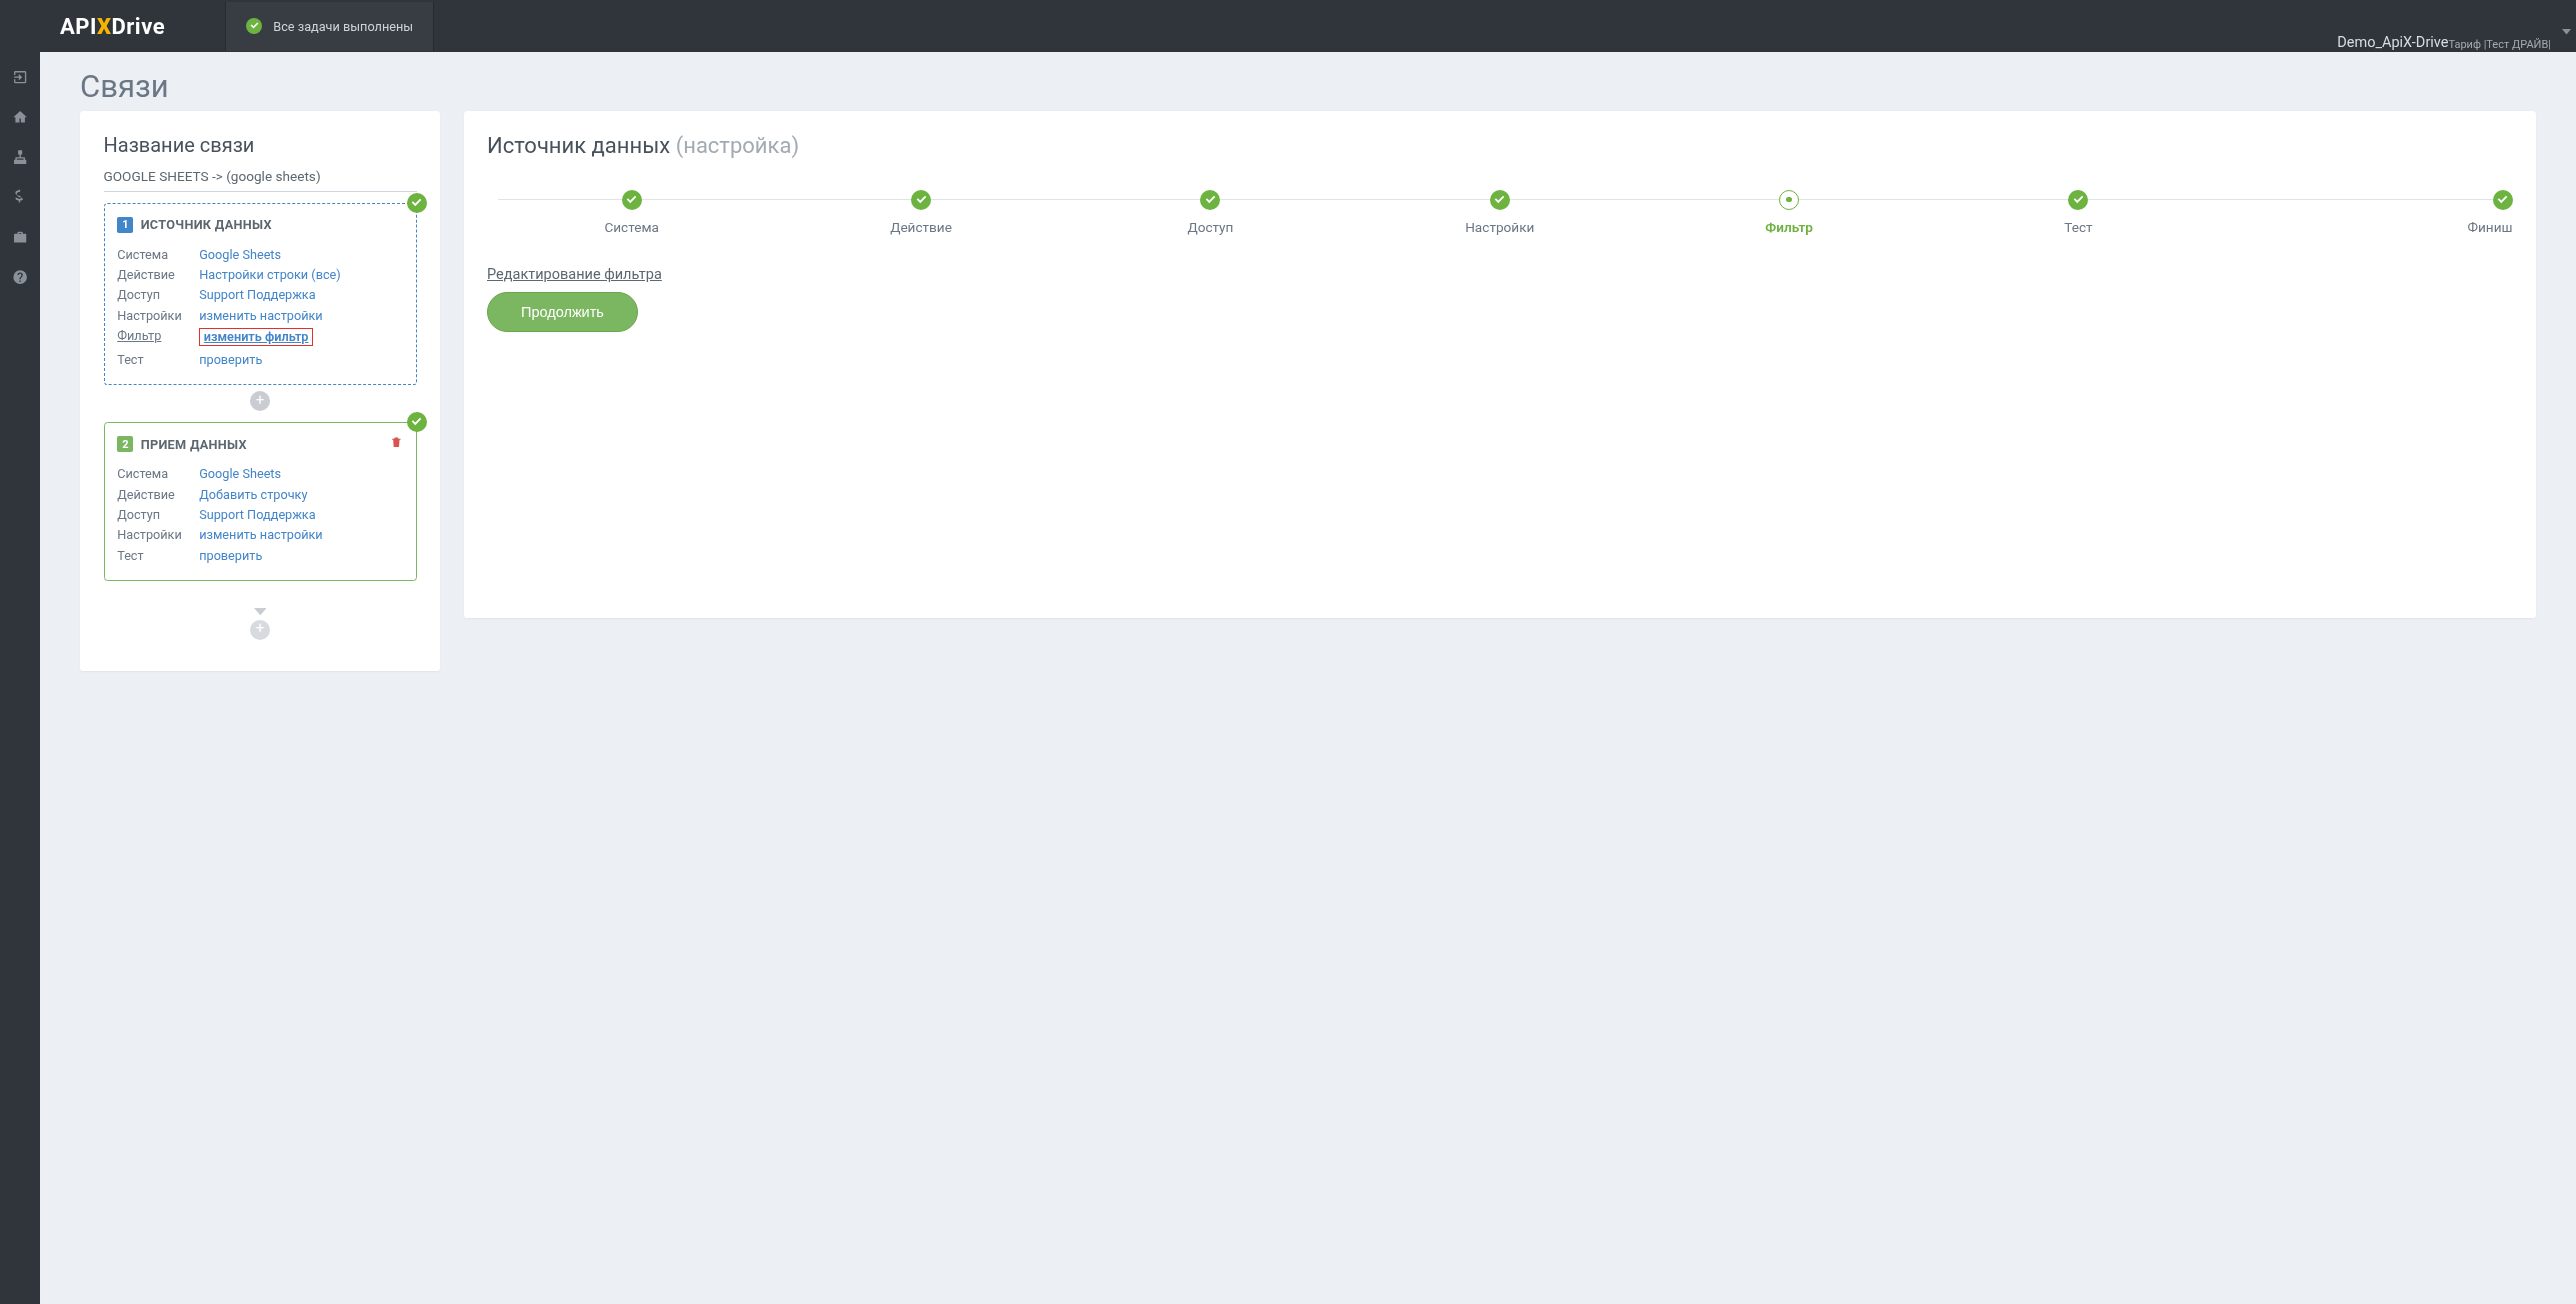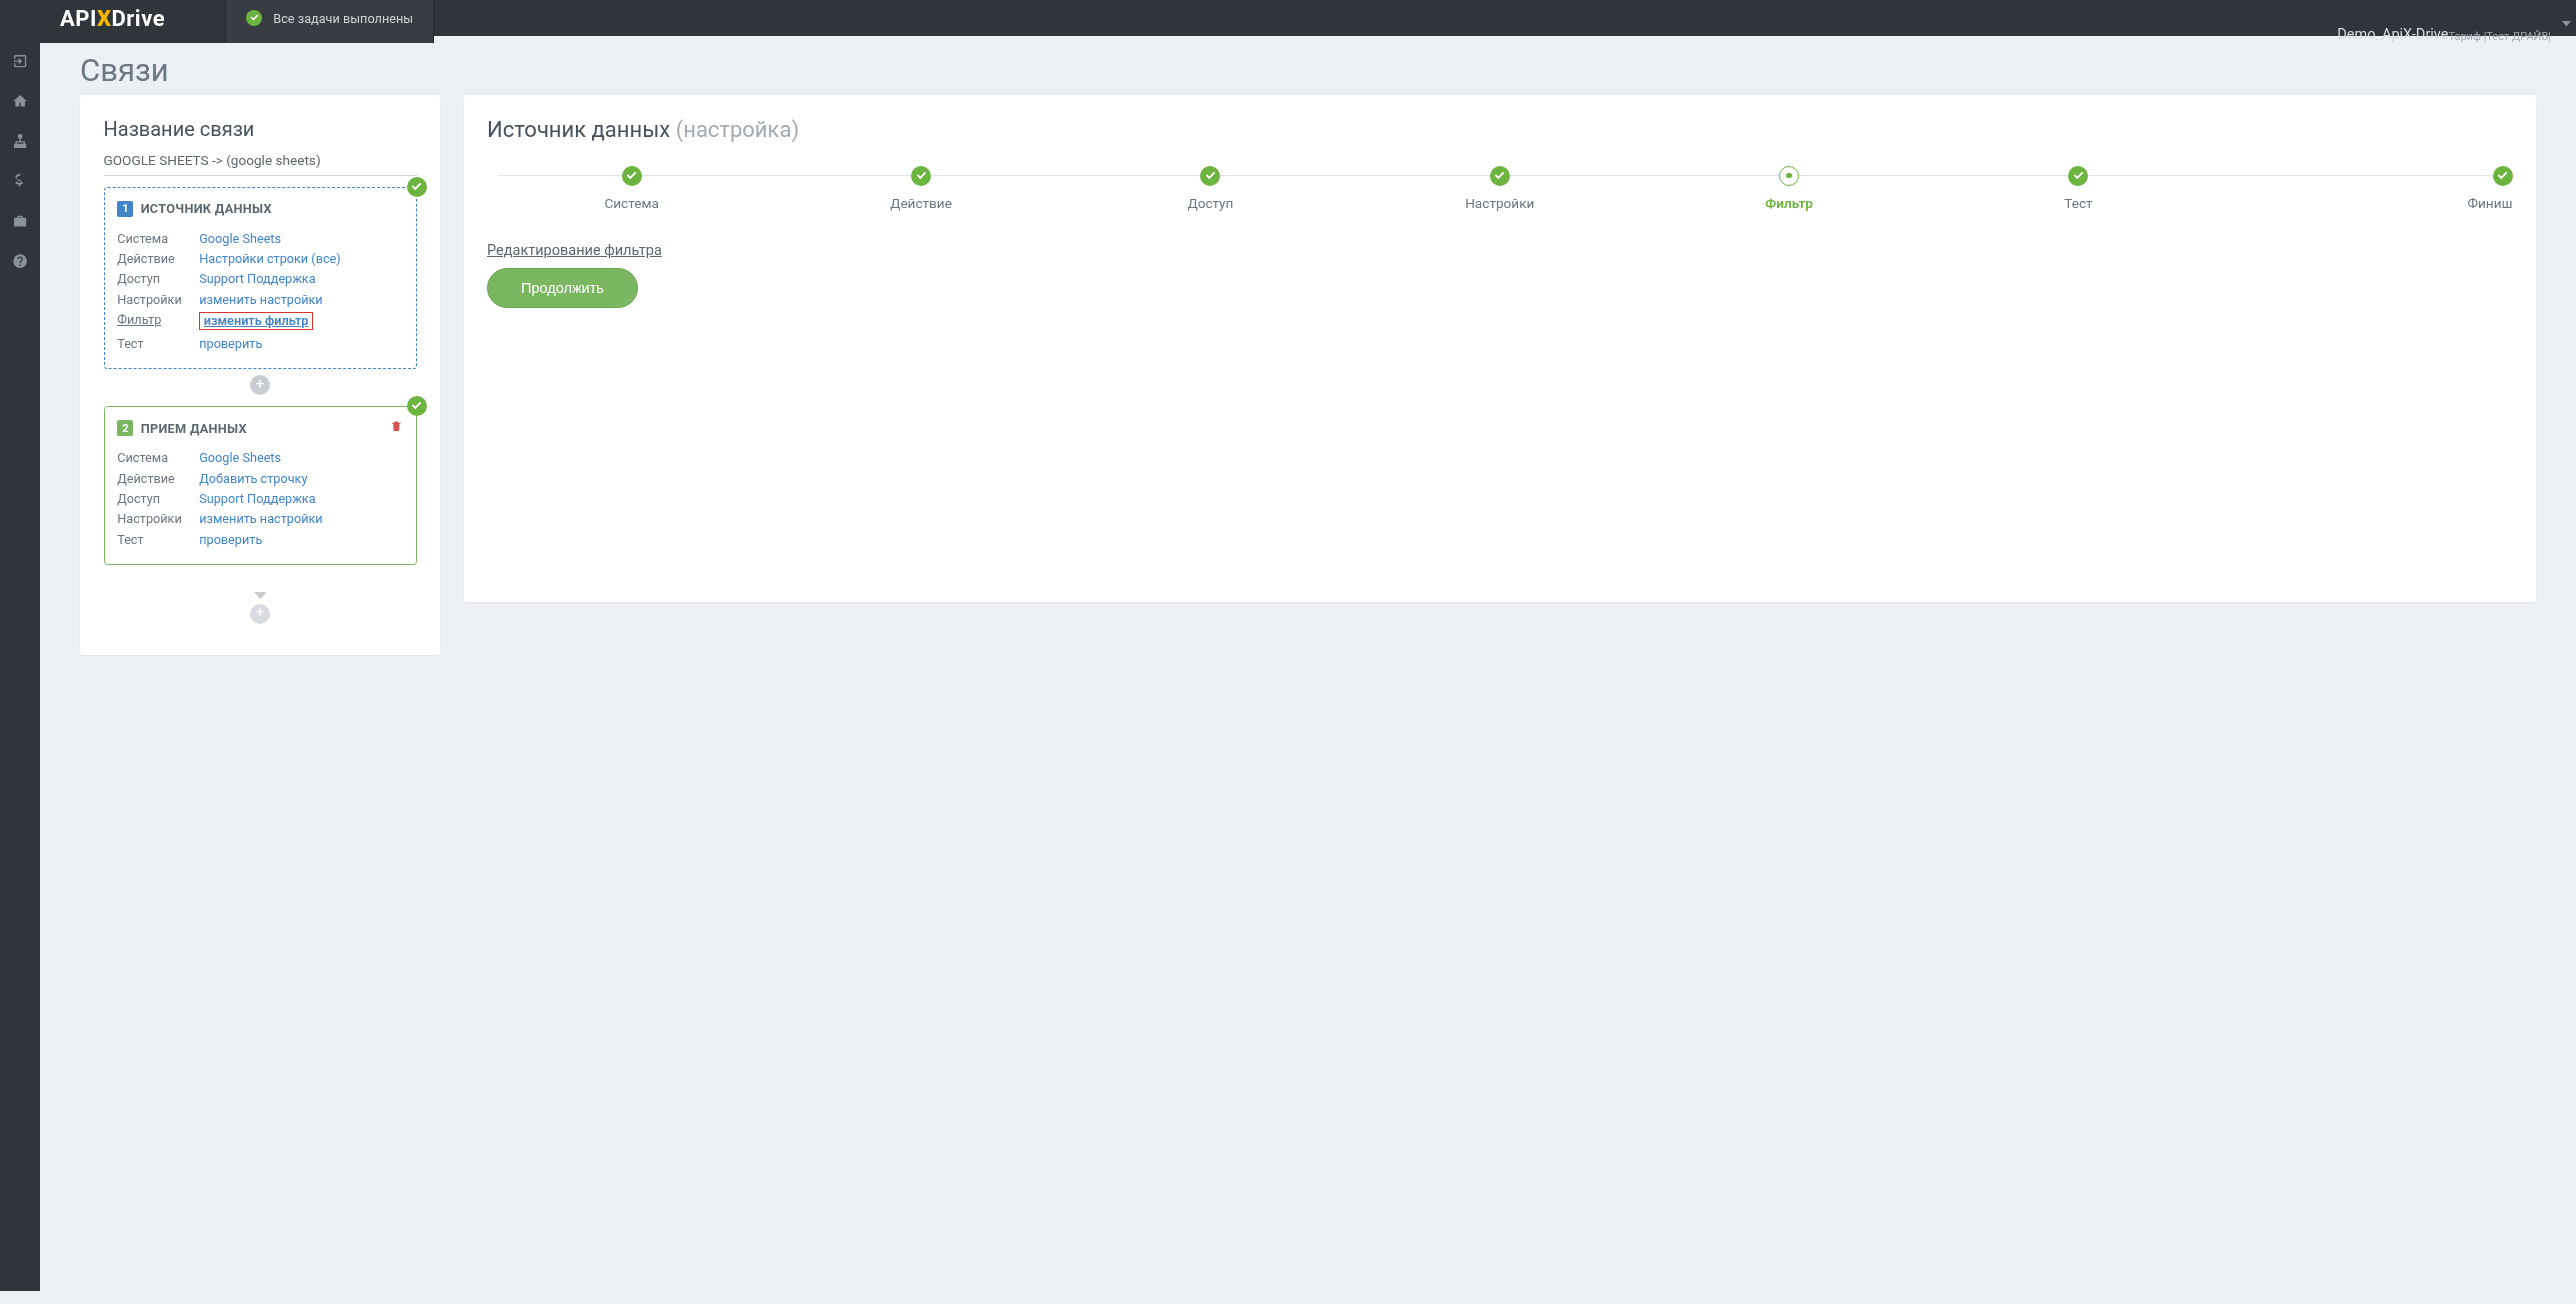--- a/index.html
+++ b/index.html
@@ -1,18 +1,18 @@
 <!DOCTYPE html>
 <html style="font-size:14.5px"><head>
 <meta charset="utf-8">
 <style>
 * { margin: 0; padding: 0; box-sizing: border-box; }
 body { font-family: -apple-system, BlinkMacSystemFont, "Segoe UI", Roboto, Arial, sans-serif; background: #ecf0f5; color: #333; width: 2576px; height: 1304px; transform-origin: 0 0; overflow: hidden; }
 
-.topbar { height: 36px; background: #2f353a; display: flex; align-items: center; }
+.topbar { height: 52px; background: #2f353a; display: flex; align-items: center; }
 .logo { width: 225px; height: 49px; display: flex; align-items: center; justify-content: center; background: #2f353a; }
 .logo-text { font-size: 22px; font-weight: 700; letter-spacing: 0.5px; }
 .logo-api { color: #fff; }
 .logo-x { color: #f5b400; font-weight: 900; }
 .logo-drive { color: #fff; }
 .status-pill { margin-left: 0; height: 49px; padding: 0 20px; display: flex; align-items: center; gap: 11px; background: #373d43; border-left: 0.9px solid #252a2e; border-right: 0.9px solid #252a2e; }
 .status-check { width: 16.3px; height: 16.3px; border-radius: 50%; background: #6cb33f; display: flex; align-items: center; justify-content: center; }
 .status-check svg { width: 9px; height: 9px; fill: #fff; }
 .status-text { color: #d0d3d6; font-size: 12.7px; }
 .spacer { flex: 1; }
@@ -56,21 +56,21 @@
 .kv .v a { color: #4285c9; text-decoration: none; }
 .kv.fil .k { text-decoration: underline; }
 .kv.fil .v a { text-decoration: underline; font-weight: 600; }
 .fil-box { border: 1.8px solid #e0322d; padding: 0 3.6px; display: inline-block; line-height: 16.3px; }
 .connector { display: flex; flex-direction: column; align-items: center; margin: -34px 0 11px; }
 .add-btn { width: 20px; height: 20px; border-radius: 50%; background: #c9cdd2; color: #fff; display: flex; align-items: center; justify-content: center; font-size: 14.5px; line-height: 1; cursor: pointer; }
 .add-btn.dim { background: #d7dbe0; }
 .chev-down { margin-top: 5.4px; }
 .chev-down svg { width: 12.7px; height: 7.2px; fill: #c9cdd2; }
 
-.right-title { font-size: 22px; color: #48525c; font-weight: 400; margin-bottom: 24px; }
+.right-title { font-size: 22px; color: #48525c; font-weight: 400; margin-bottom: 32px; }
 .right-title .sub { color: #a2aab2; }
 .stepper { display: flex; align-items: flex-start; margin-bottom: 31px; position: relative; }
 .stepper-line { position: absolute; top: 9px; left: 11px; right: 11px; height: 1.8px; background: #dfe4e9; z-index: 0; }
 .step { flex: 1; display: flex; flex-direction: column; align-items: center; position: relative; z-index: 1; }
 .step:first-child { align-items: flex-start; }
 .step:last-child { align-items: flex-end; }
 .step-dot { width: 20px; height: 20px; border-radius: 50%; background: #6cb33f; display: flex; align-items: center; justify-content: center; margin-bottom: 9px; }
 .step-dot svg { width: 11px; height: 11px; fill: #fff; }
 .step-dot.current { background: #fff; border: 1.8px solid #6cb33f; position: relative; }
 .step-dot.current::after { content: ""; width: 5.4px; height: 5.4px; border-radius: 50%; background: #6cb33f; }

